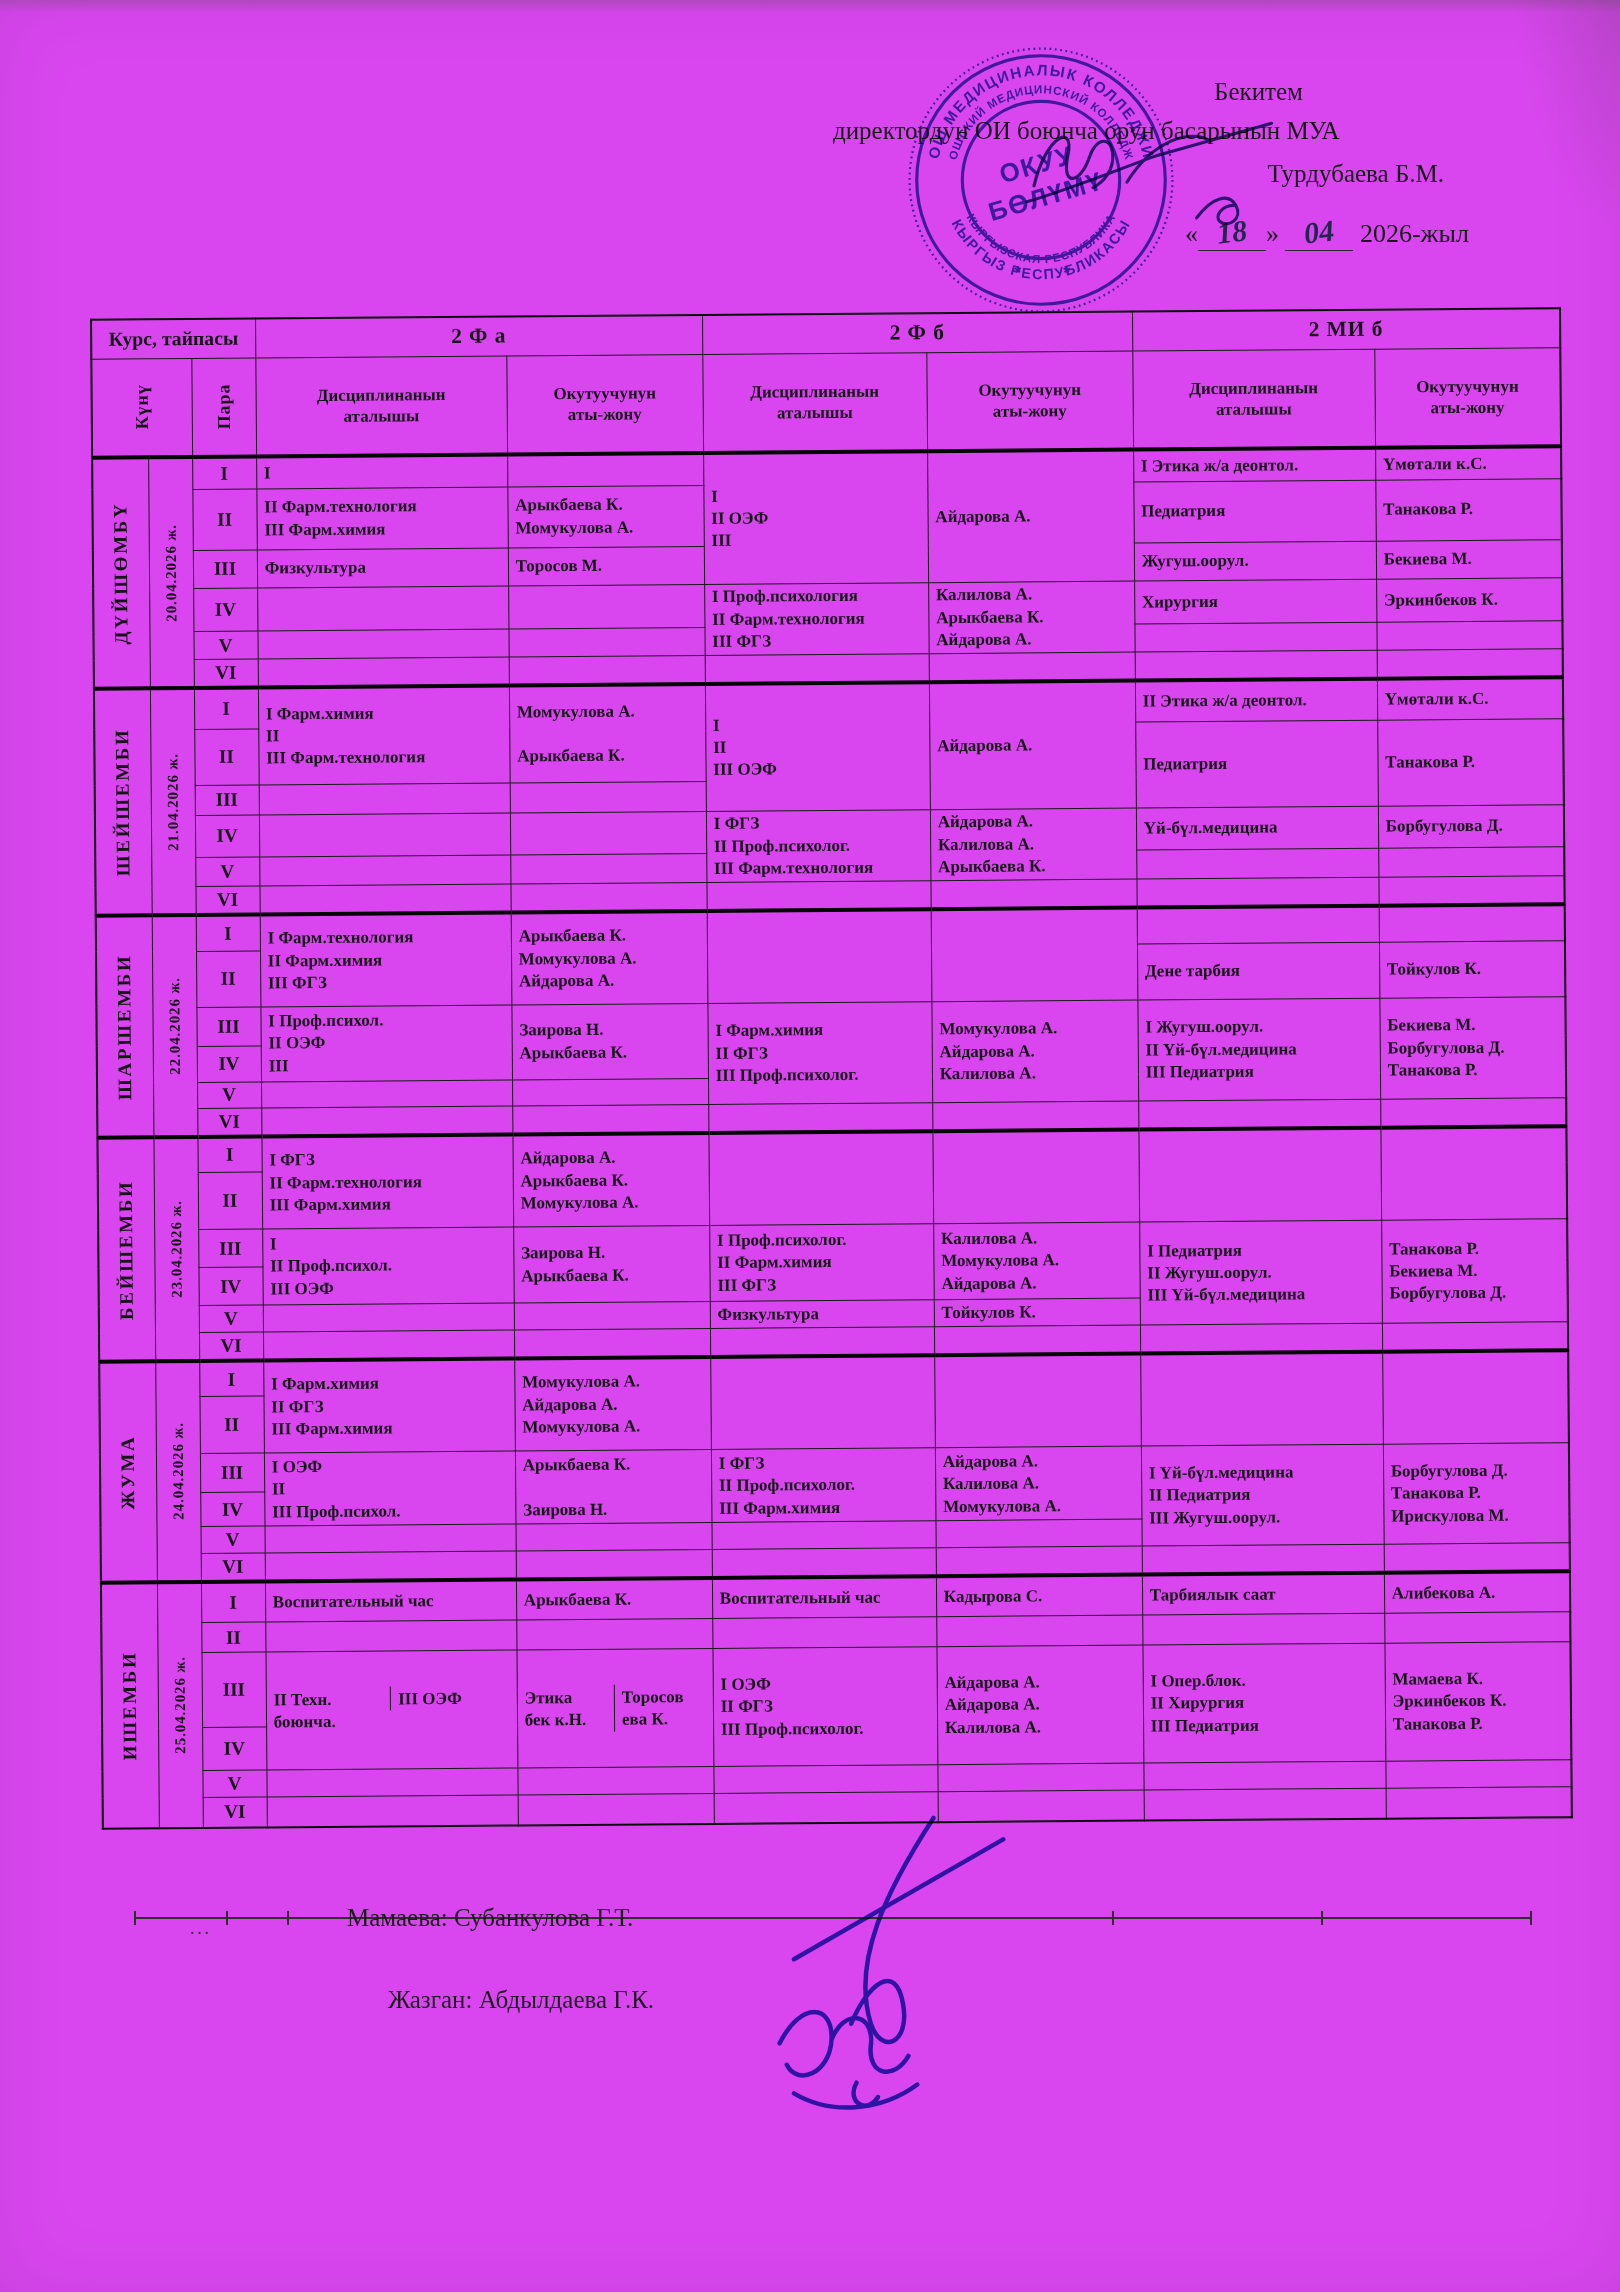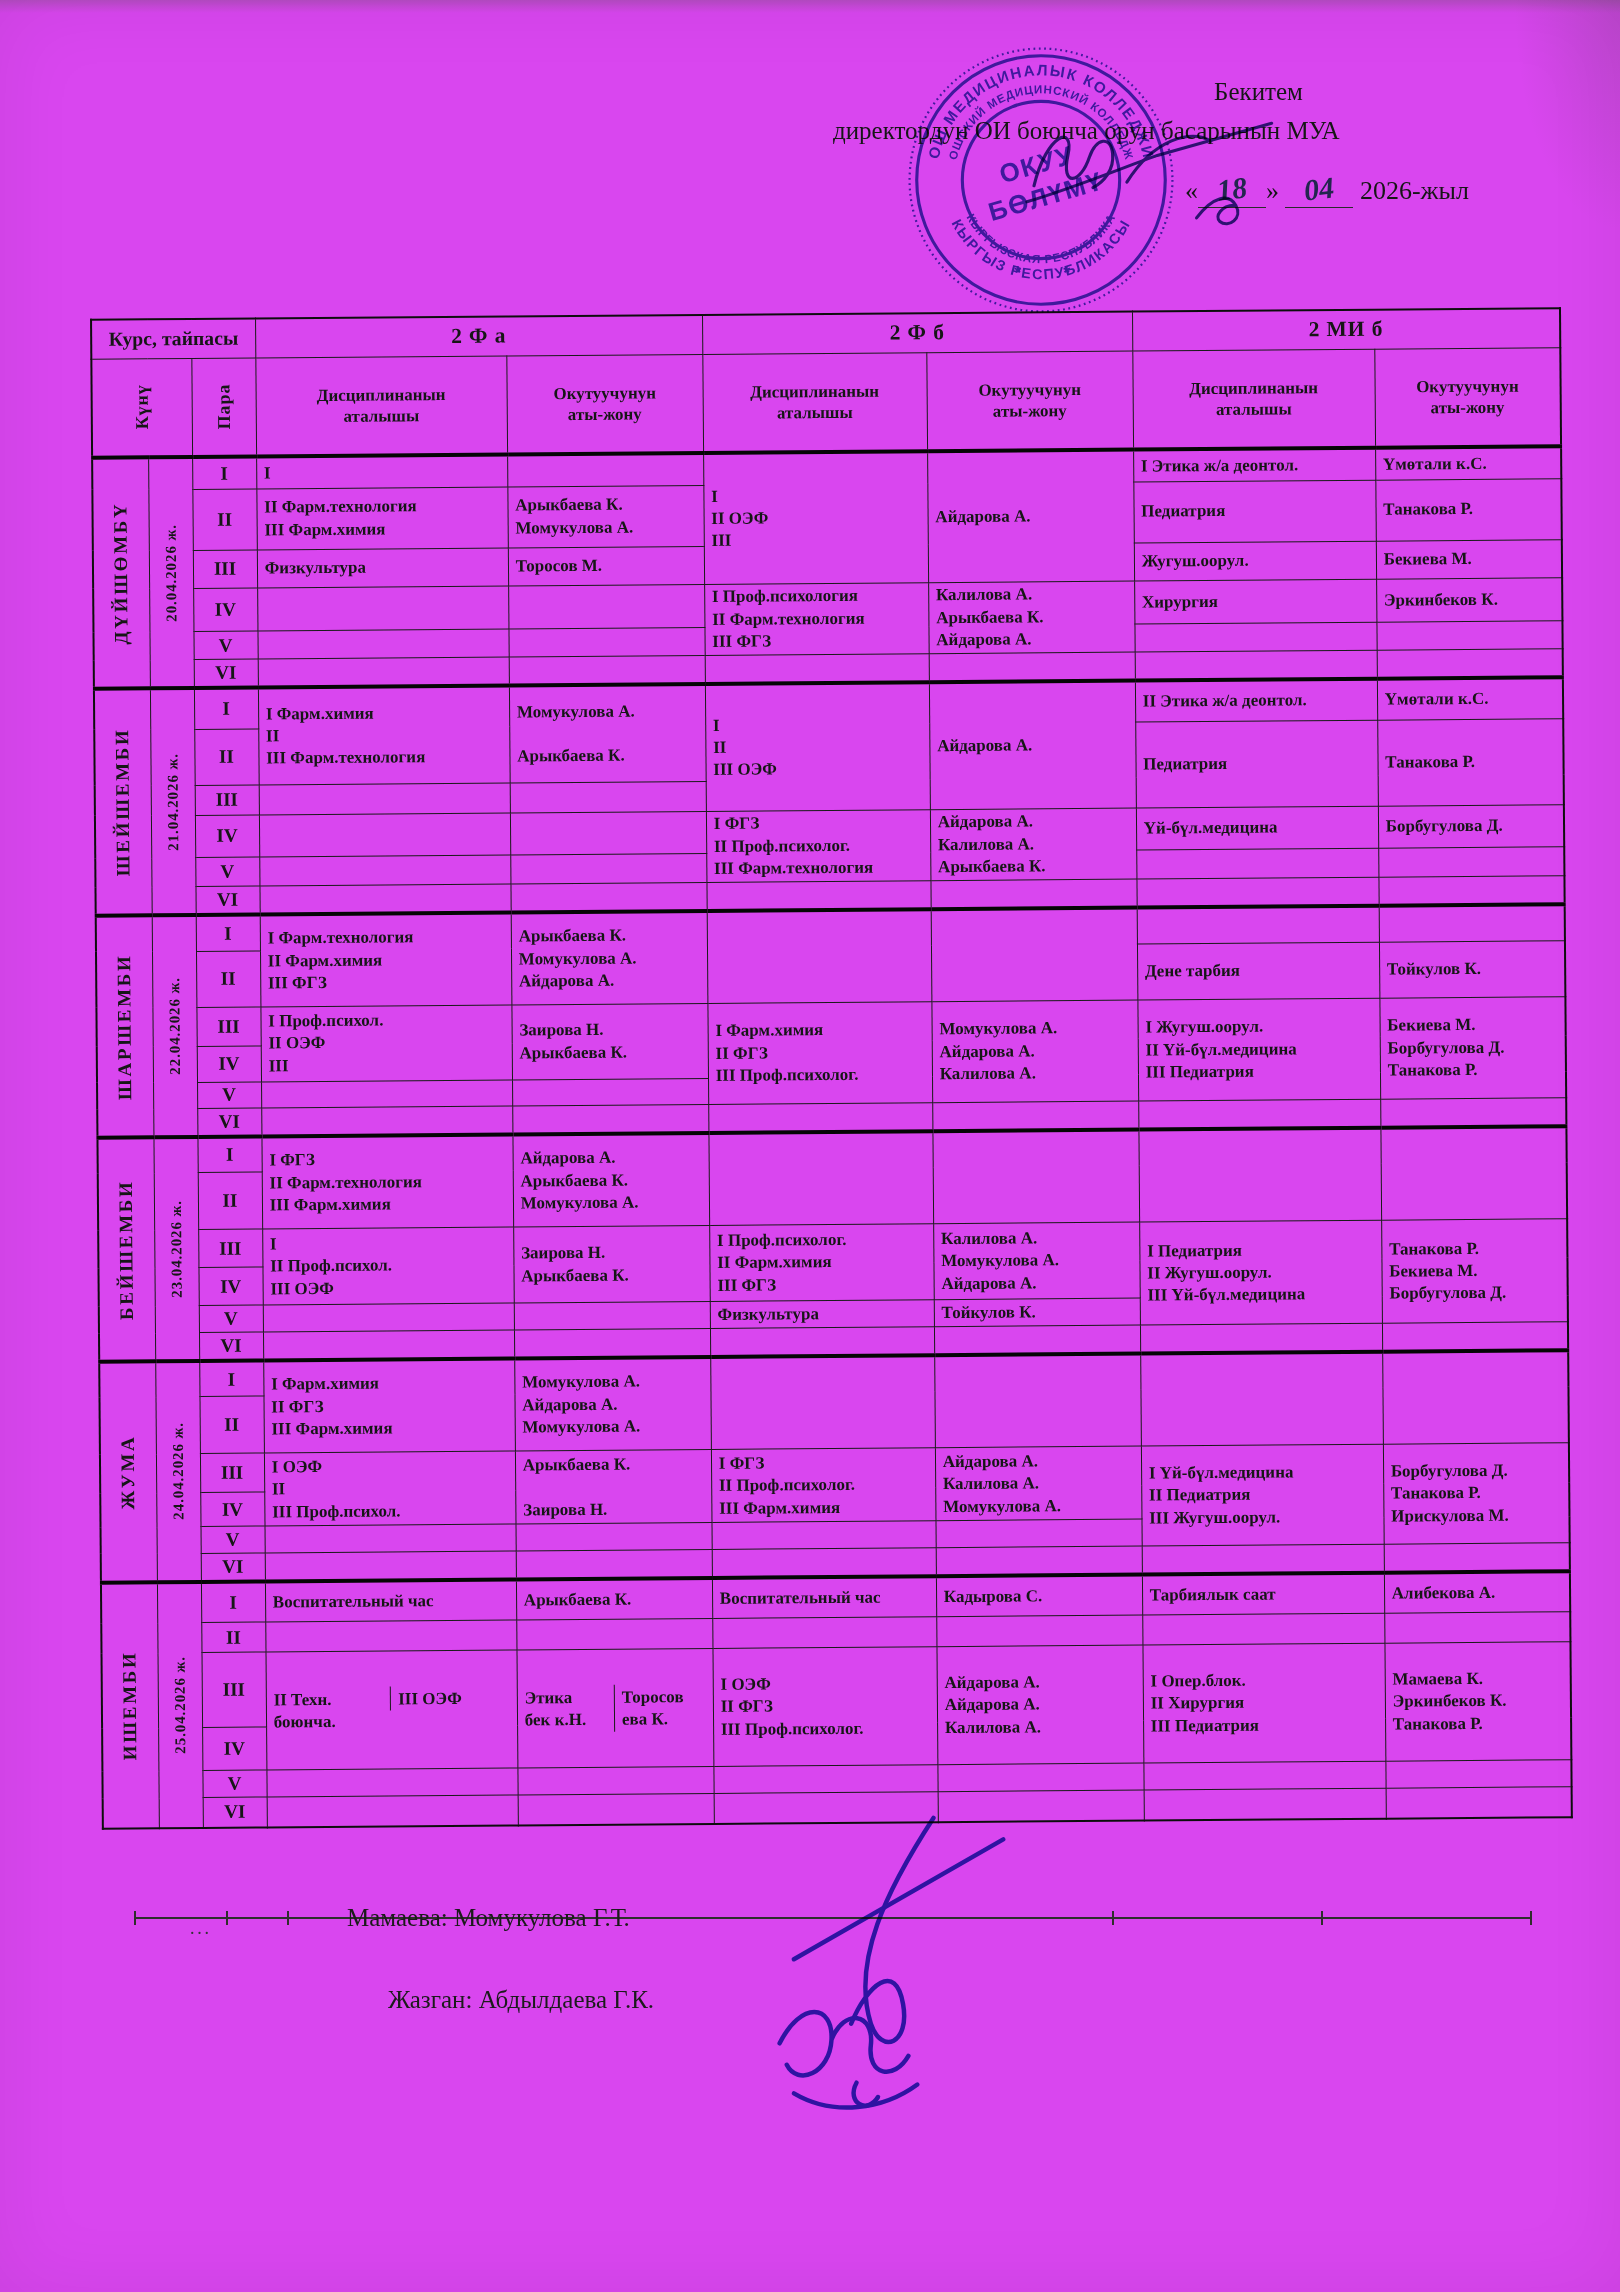--- a/index.html
+++ b/index.html
@@ -61,20 +61,21 @@
        font-family:"Liberation Sans","DejaVu Sans",sans-serif;font-size:38px;color:#131313;}
 </style>
 </head>
 <body>
 
 <div class="page">
 
   <div class="approval">
     <div class="ap-title">Бекитем</div>
     <div class="ap-line">директордун ОИ боюнча орун басарынын МУА</div>
+    <div class="ap-name">Турдубаева Б.М.</div>
     <div class="ap-date">
       <span>«</span><span class="blank"><span class="hand">18</span></span><span>»</span>
       <span class="blank"><span class="hand">04</span></span>
       <span>2026-жыл</span>
     </div>
   </div>
 
   <svg class="stamp" width="270" height="270" viewBox="0 0 302 302">
     <defs>
       <path id="arcOT" d="M 34,151 A 117,117 0 0 1 268,151"></path>
@@ -541,21 +542,21 @@
   <div class="tick" style="left:134px"></div>
   <div class="tick" style="left:226px"></div>
   <div class="tick" style="left:287px"></div>
   <div class="tick" style="left:1112px"></div>
   <div class="tick" style="left:1321px"></div>
   <div class="tick" style="left:1530px"></div>
   <div class="dots">...</div>
 
   <div class="foot-line f1">
     <span>Мамаева:</span>
-    <span>Момукулова Г.Т.</span>
+    <span>Субанкулова Г.Т.</span>
   </div>
   <div class="foot-line f2">
     <span>Жазган:</span>
     <span>Абдылдаева Г.К.</span>
   </div>
 
   <svg class="sig2" width="340" height="322" viewBox="0 0 380 360">
     <g fill="none" stroke="#2733a6" stroke-width="5" stroke-linecap="round" opacity="0.92">
       <path d="M252,10 C200,90 160,170 182,240 C194,276 226,262 218,218 C210,170 178,196 160,240"></path>
       <path d="M96,168 L330,34"></path>

